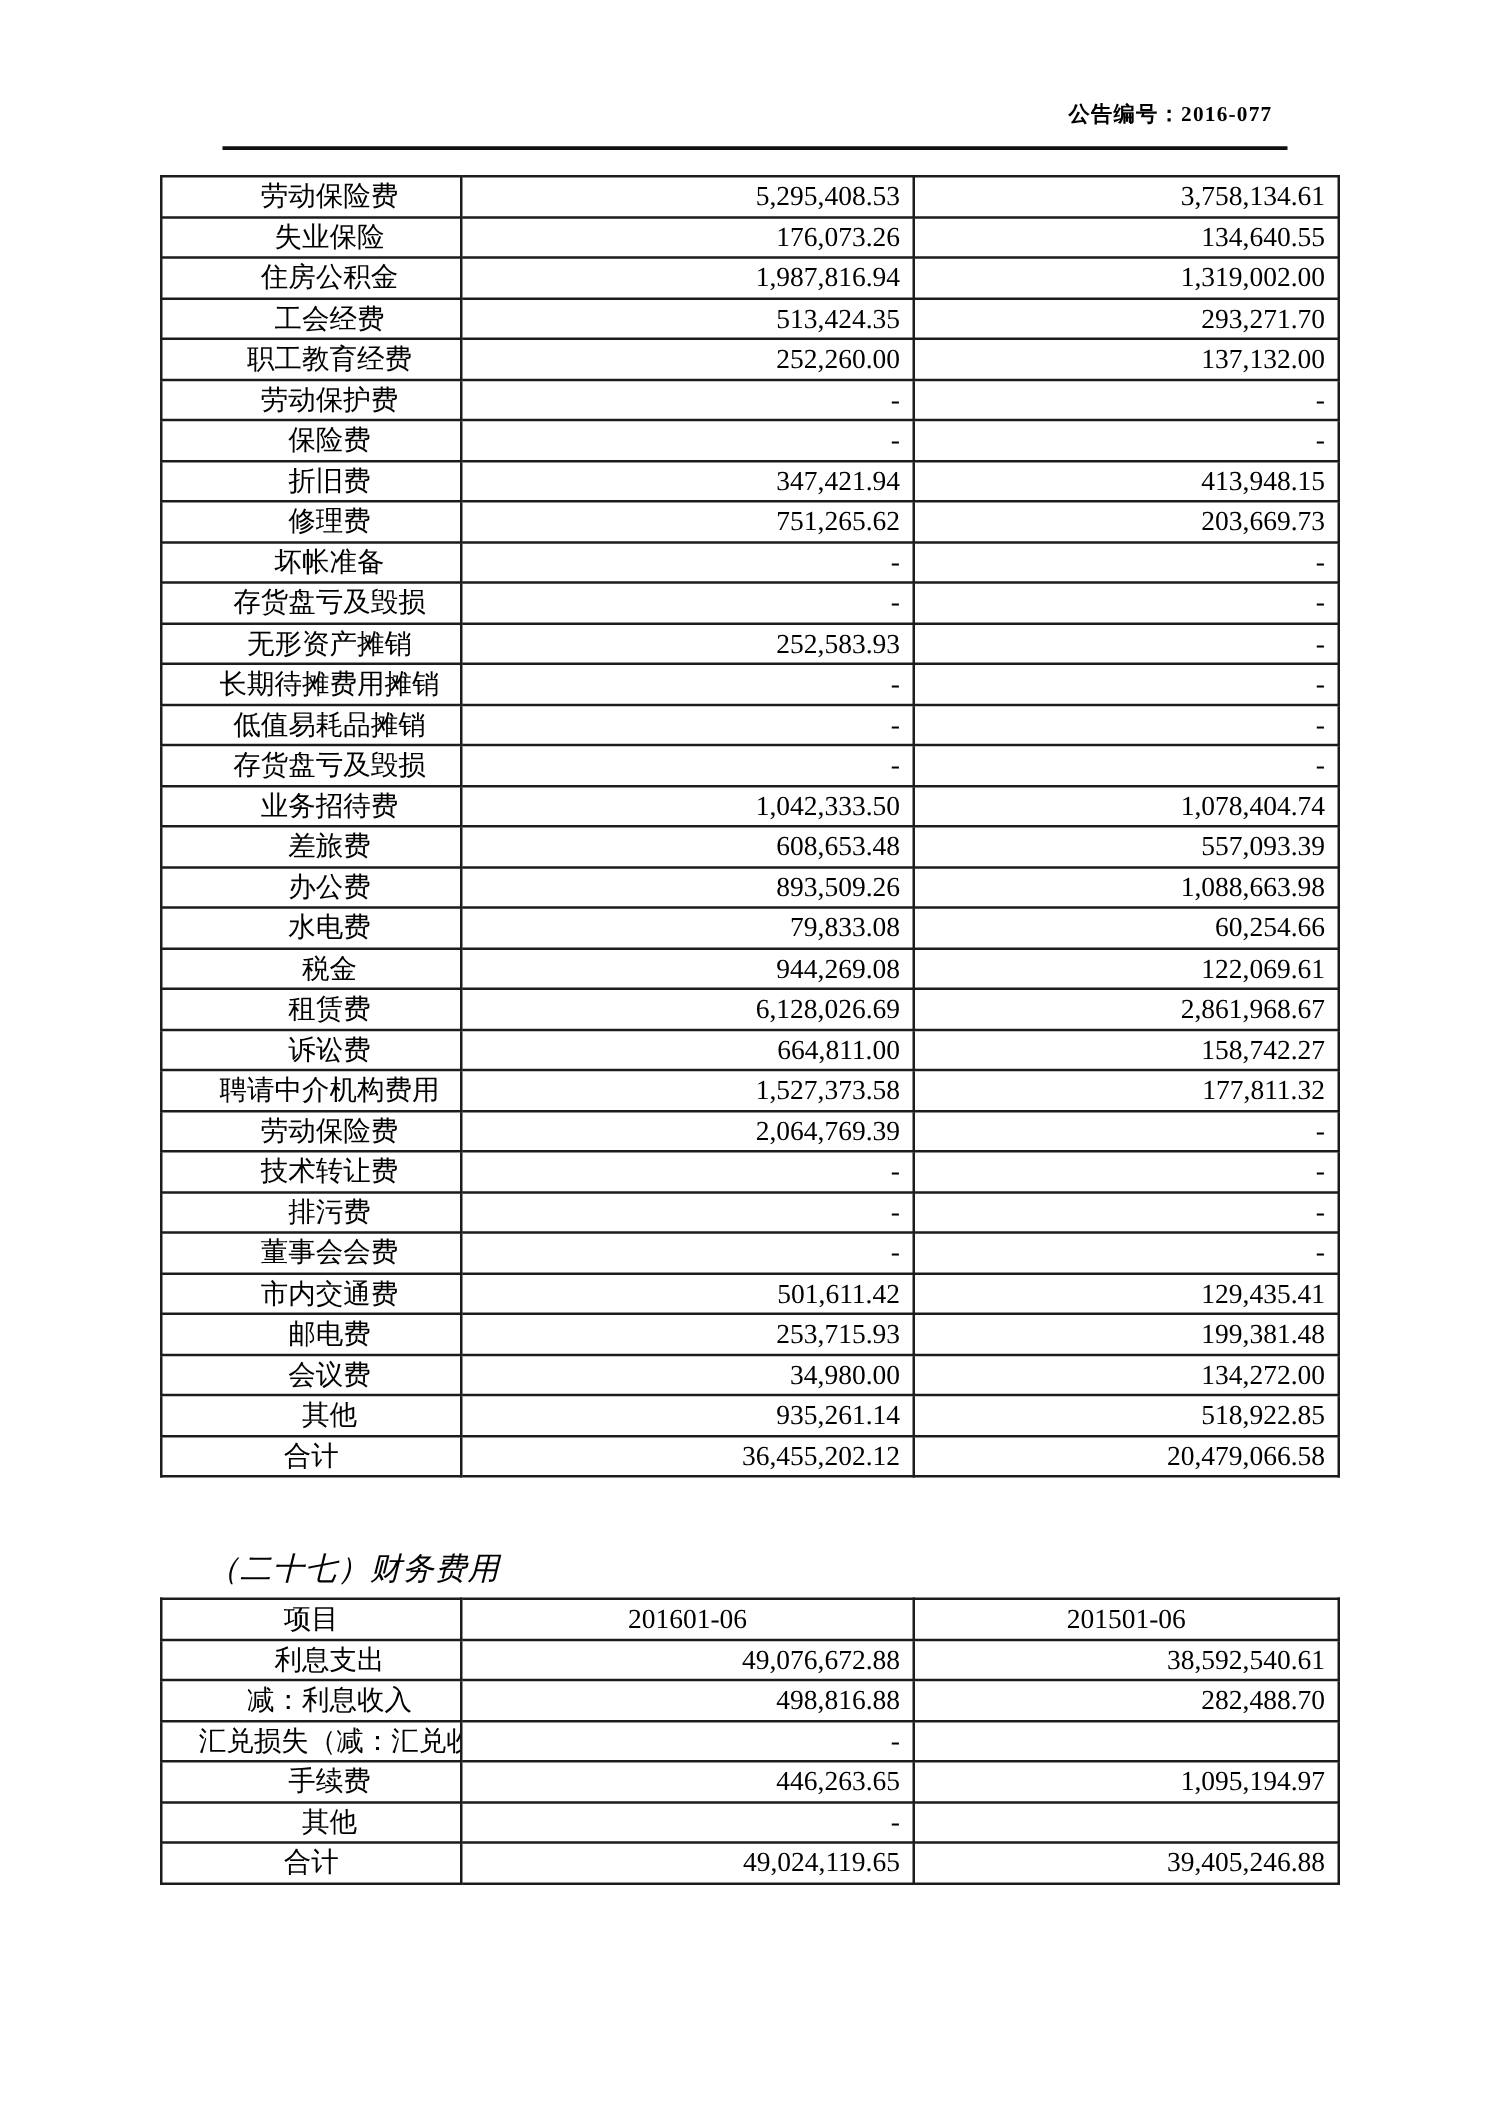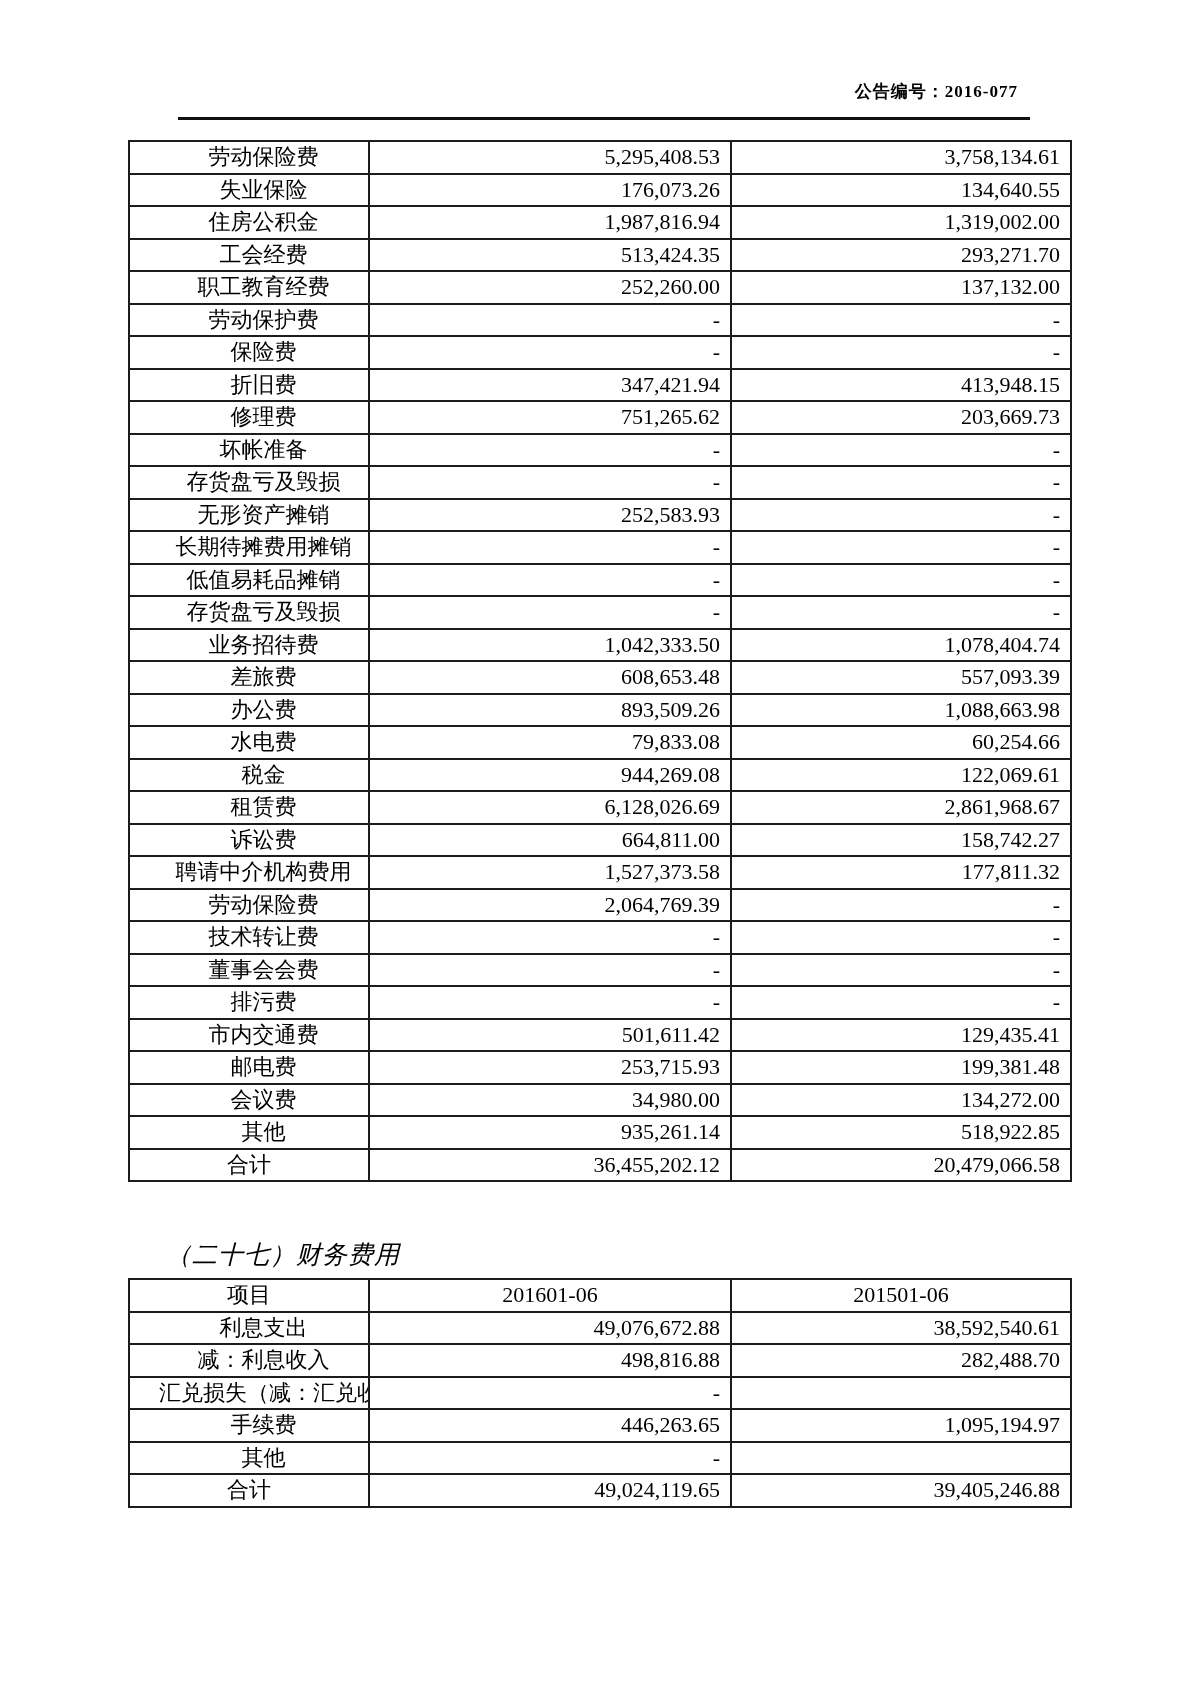--- a/index.html
+++ b/index.html
@@ -174,26 +174,26 @@
         <td class="label">劳动保险费</td>
         <td class="num">2,064,769.39</td>
         <td class="num">-</td>
       </tr>
       <tr>
         <td class="label">技术转让费</td>
         <td class="num">-</td>
         <td class="num">-</td>
       </tr>
       <tr>
+        <td class="label">排污费</td>
+        <td class="num">-</td>
+        <td class="num">-</td>
+      </tr>
+      <tr>
         <td class="label">董事会会费</td>
-        <td class="num">-</td>
-        <td class="num">-</td>
-      </tr>
-      <tr>
-        <td class="label">排污费</td>
         <td class="num">-</td>
         <td class="num">-</td>
       </tr>
       <tr>
         <td class="label">市内交通费</td>
         <td class="num">501,611.42</td>
         <td class="num">129,435.41</td>
       </tr>
       <tr>
         <td class="label">邮电费</td>

